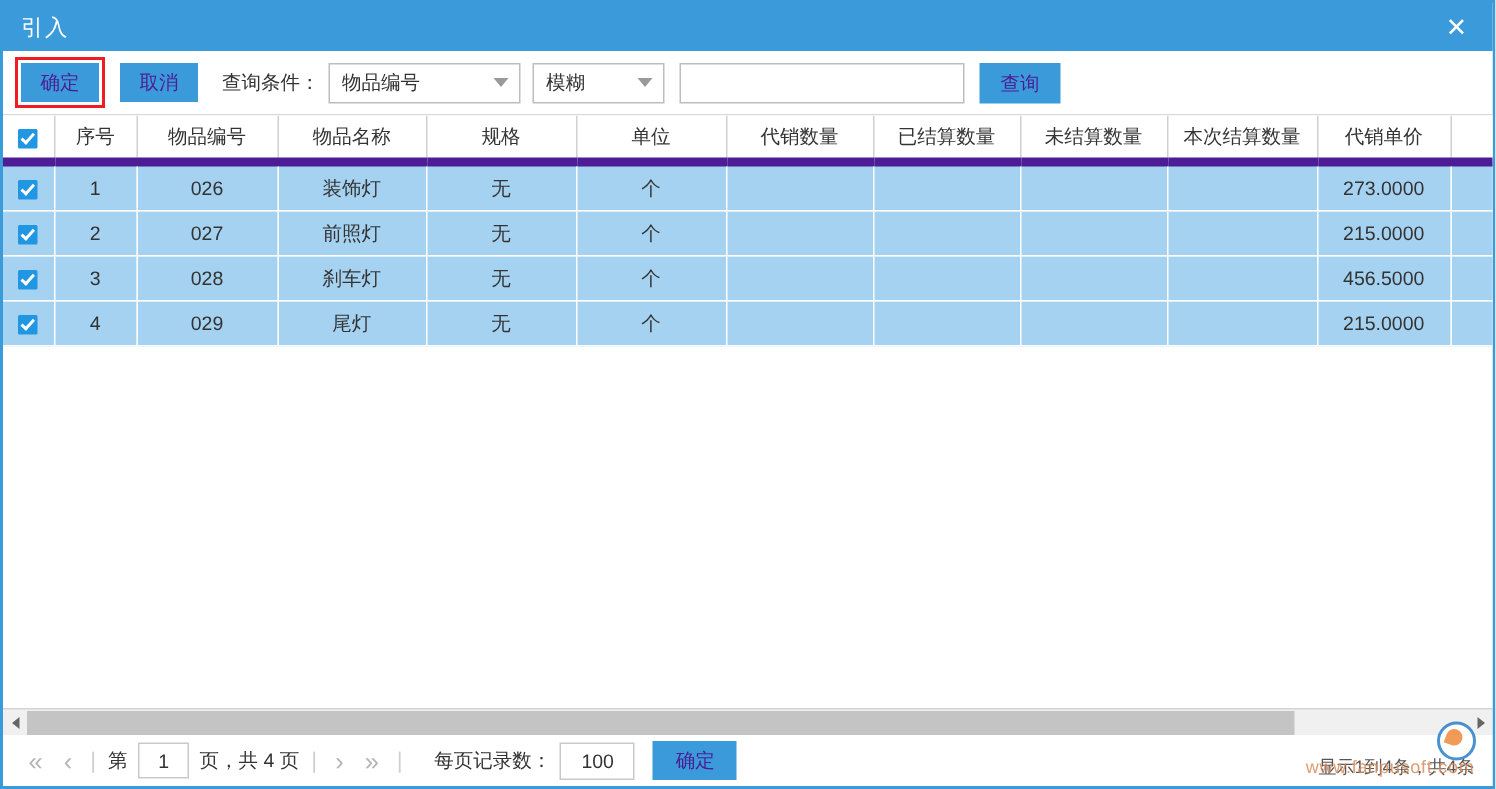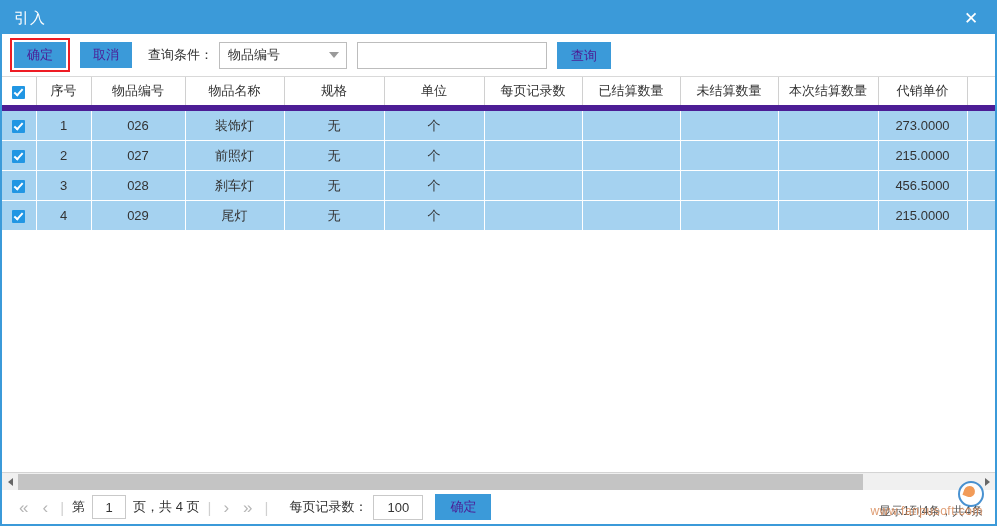--- a/index.html
+++ b/index.html
@@ -415,20 +415,26 @@
 
     <span class="toolbar-label">查询条件：</span>
 
     <span class="select select-cond">
       <span class="sel-text">物品编号</span>
       <span class="caret">
           <i class="caret-glyph"></i>
         </span>
     </span>
 
+    <span class="select select-match">
+      <span class="sel-text">模糊</span>
+      <span class="caret">
+          <i class="caret-glyph"></i>
+        </span>
+    </span>
 
     <input class="search-input" type="text" value="" style="">
 
     <span class="btn-blue btn-query">查询</span>
   </div>
 
   <div class="grid-wrap">
     <table class="grid">
       <colgroup>
         <col style="width:34px">
@@ -447,21 +453,21 @@
       <thead>
         <tr>
           <th class="th-check">
             <span class="chk"></span>
           </th>
           <th>序号</th>
           <th>物品编号</th>
           <th>物品名称</th>
           <th>规格</th>
           <th>单位</th>
-          <th>每页记录数</th>
+          <th>代销数量</th>
           <th>已结算数量</th>
           <th>未结算数量</th>
           <th>本次结算数量</th>
           <th>代销单价</th>
           <th></th>
         </tr>
       </thead>
       <tbody>
         <tr>
           <td class="c-check"><span class="chk"></span></td>

